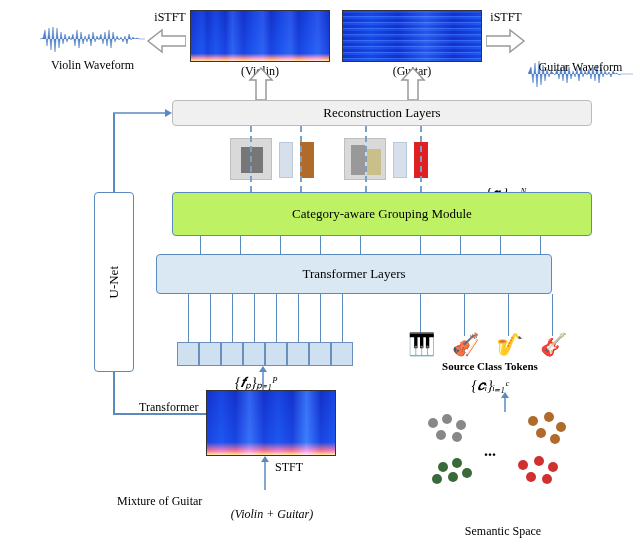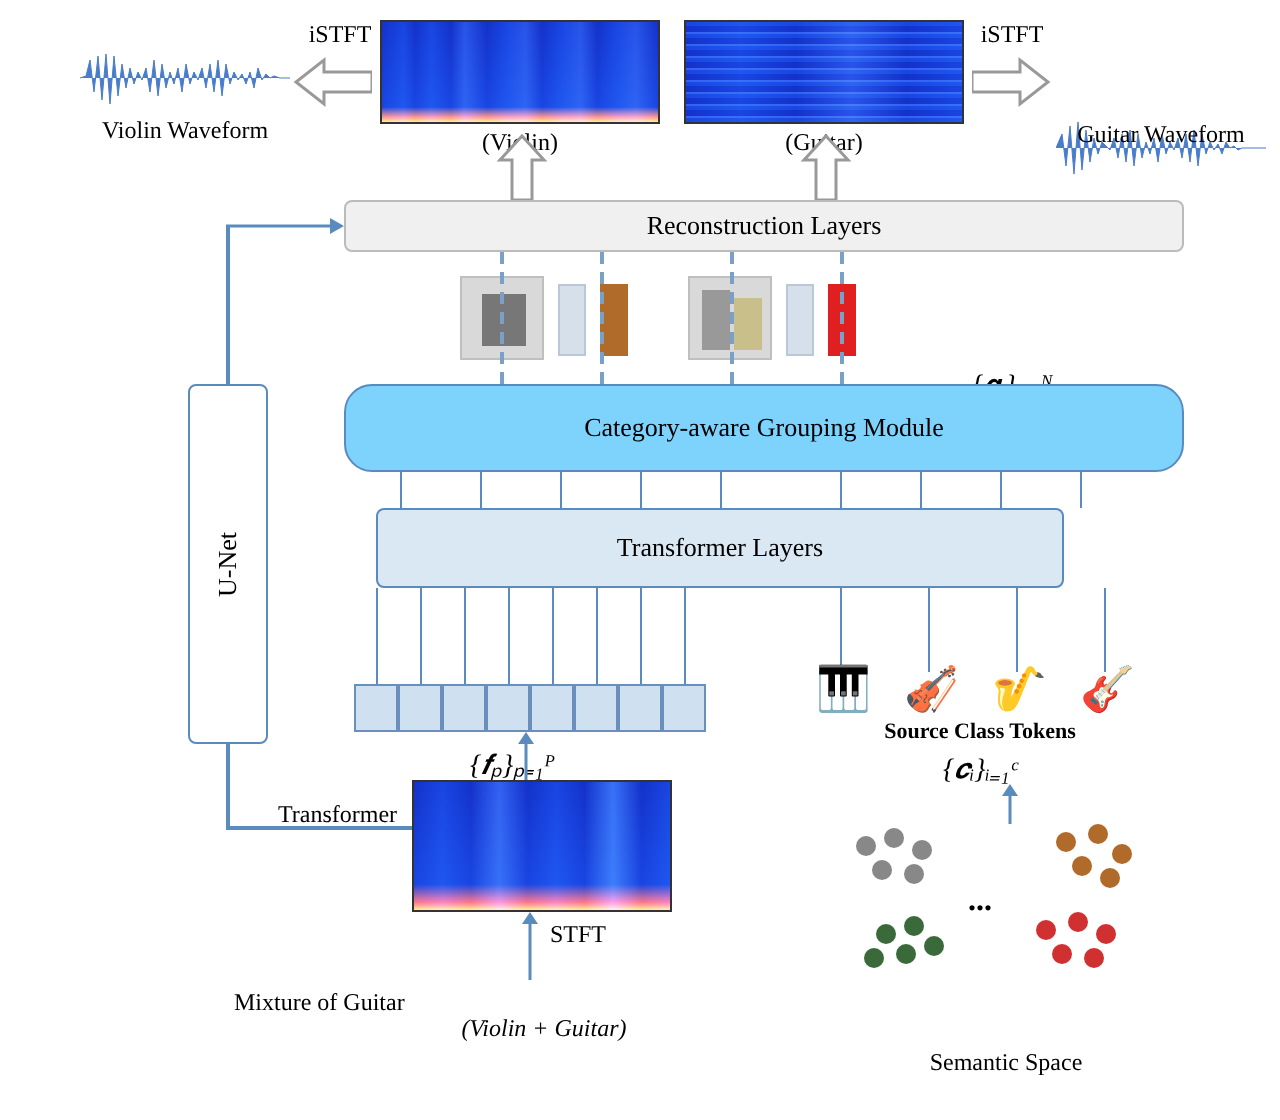--- a/index.html
+++ b/index.html
@@ -13,21 +13,21 @@
                            linear-gradient(0deg,#ffee00 0%,#ff6600 6%,#1030c0 20%,#0a1a8a 100%);
                 background-blend-mode: screen; border:1px solid #333;}
   .spectro.v3 { background: repeating-linear-gradient(0deg,#1030c0 0 2px,#2a50e0 2px 3px,#0a1a8a 3px 6px),
                            linear-gradient(90deg,#0a1a8a,#1030c0,#0a1a8a,#2040d0,#0a1a8a,#1030c0);
                 background-blend-mode: screen; border:1px solid #333;}
   .wave { position: relative; }
   .wave svg { width:100%; height:100%; }
   .openarrow { stroke:#999; stroke-width:1.5; fill:#fff; }
   .box { border:1px solid #5a8bbf; border-radius:4px; text-align:center; display:flex; align-items:center; justify-content:center; font-size:13px; }
   .recon { background:#f0f0f0; border:1px solid #bbb; }
-  .grouping { background:#7dd3fc;border-radius:14px; }
+  .grouping { background:#bef264; }
   .transformer { background:#dae8f3; }
   .unet { writing-mode: vertical-rl; transform: rotate(180deg); }
   .patches { display:flex; }
   .patch { width:22px; height:24px; background:#cfe0f0; border:1px solid #6a8fbc; }
   .gi-sq { width:42px; height:42px; background:#d9d9d9; border:1px solid #bfbfbf; display:inline-block; position:relative; }
   .gi-sq .inner { position:absolute; background:#888; }
   .gi-col { width:14px; height:36px; display:inline-block; margin-left:4px; vertical-align:top; margin-top:4px;}
   .dashline { border-left:2px dashed #7aa0c8; position:absolute; }
   .thinline { background:#5a8bbf; position:absolute; }
   .dot { width:10px; height:10px; border-radius:50%; position:absolute; }
@@ -100,21 +100,21 @@
 <div class="thinline" style="left:200px; top:236px; width:1px; height:18px;"></div>
 <div class="thinline" style="left:240px; top:236px; width:1px; height:18px;"></div>
 <div class="thinline" style="left:280px; top:236px; width:1px; height:18px;"></div>
 <div class="thinline" style="left:320px; top:236px; width:1px; height:18px;"></div>
 <div class="thinline" style="left:360px; top:236px; width:1px; height:18px;"></div>
 <div class="thinline" style="left:420px; top:236px; width:1px; height:18px;"></div>
 <div class="thinline" style="left:460px; top:236px; width:1px; height:18px;"></div>
 <div class="thinline" style="left:500px; top:236px; width:1px; height:18px;"></div>
 <div class="thinline" style="left:540px; top:236px; width:1px; height:18px;"></div>
 
-<div class="abs box transformer" style="left:188px; top:254px; width:344px; height:40px;">
+<div class="abs box transformer" style="left:156px; top:254px; width:396px; height:40px;">
     <span>Transformer Layers</span>
   </div>
 
 <div class="thinline" style="left:188px; top:294px; width:1px; height:48px;"></div>
 <div class="thinline" style="left:210px; top:294px; width:1px; height:48px;"></div>
 <div class="thinline" style="left:232px; top:294px; width:1px; height:48px;"></div>
 <div class="thinline" style="left:254px; top:294px; width:1px; height:48px;"></div>
 <div class="thinline" style="left:276px; top:294px; width:1px; height:48px;"></div>
 <div class="thinline" style="left:298px; top:294px; width:1px; height:48px;"></div>
 <div class="thinline" style="left:320px; top:294px; width:1px; height:48px;"></div>

